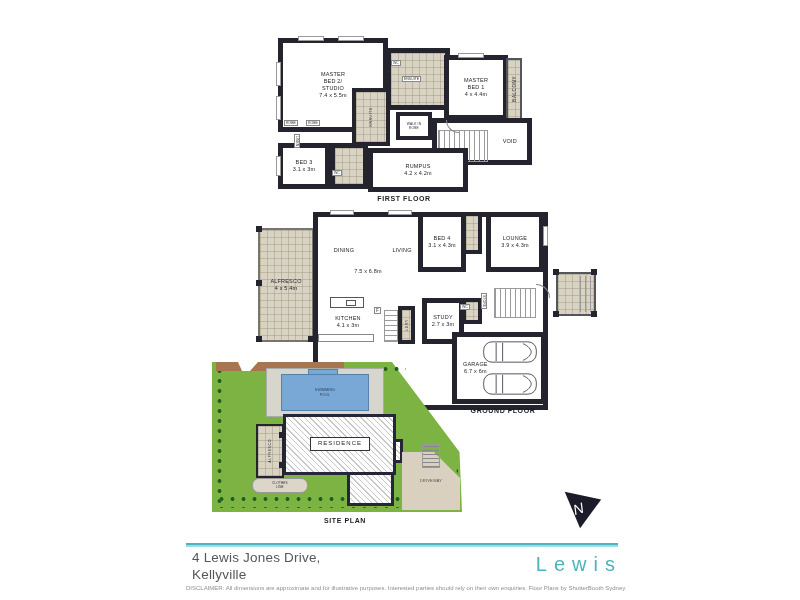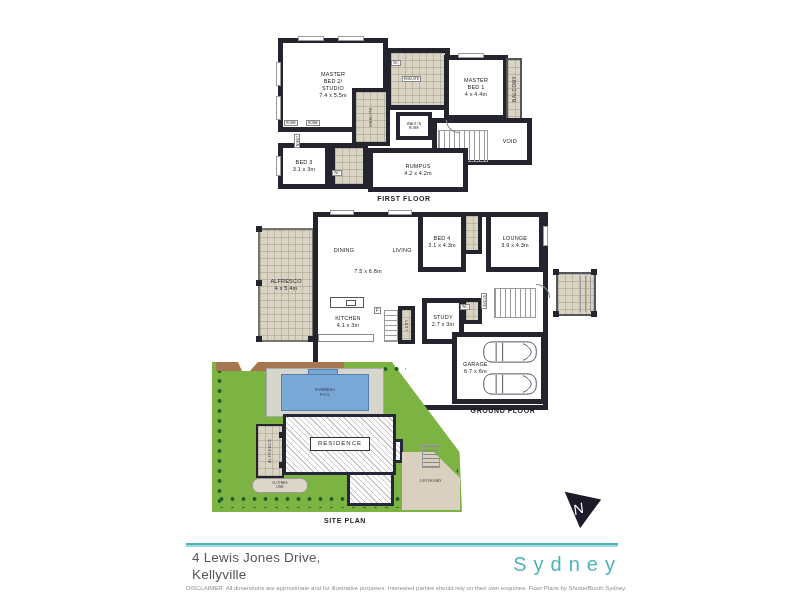--- a/index.html
+++ b/index.html
@@ -218,17 +218,17 @@
   <svg class="abs" style="left:558px;top:485px;" width="48" height="48" viewBox="0 0 50 50">
     <polygon points="7,7 45,15 23,45" fill="#1b1b29"></polygon>
     <text x="16" y="29" font-size="15" fill="#fff" font-style="italic" font-family="Liberation Sans, sans-serif" transform="rotate(-18 25 25)">N</text>
   </svg>
 
   
   <div style="display:contents">
     <div class="tealline" style="left:186px;top:543px;width:432px;height:4px;"></div>
     <div class="addr" style="left:192px;top:550px;">4 Lewis Jones Drive,</div>
     <div class="addr" style="left:192px;top:567px;">Kellyville</div>
-    <div class="brand" style="left:502px;top:553px;width:120px;">Sydney</div>
+    <div class="brand" style="left:502px;top:553px;width:120px;">Lewis</div>
     <div class="disc" style="left:186px;top:585px;">DISCLAIMER: All dimensions are approximate and for illustrative purposes. Interested parties should rely on their own enquiries. Floor Plans by ShutterBooth Sydney.</div>
   </div>
 
 </div>
 
 </body></html>

